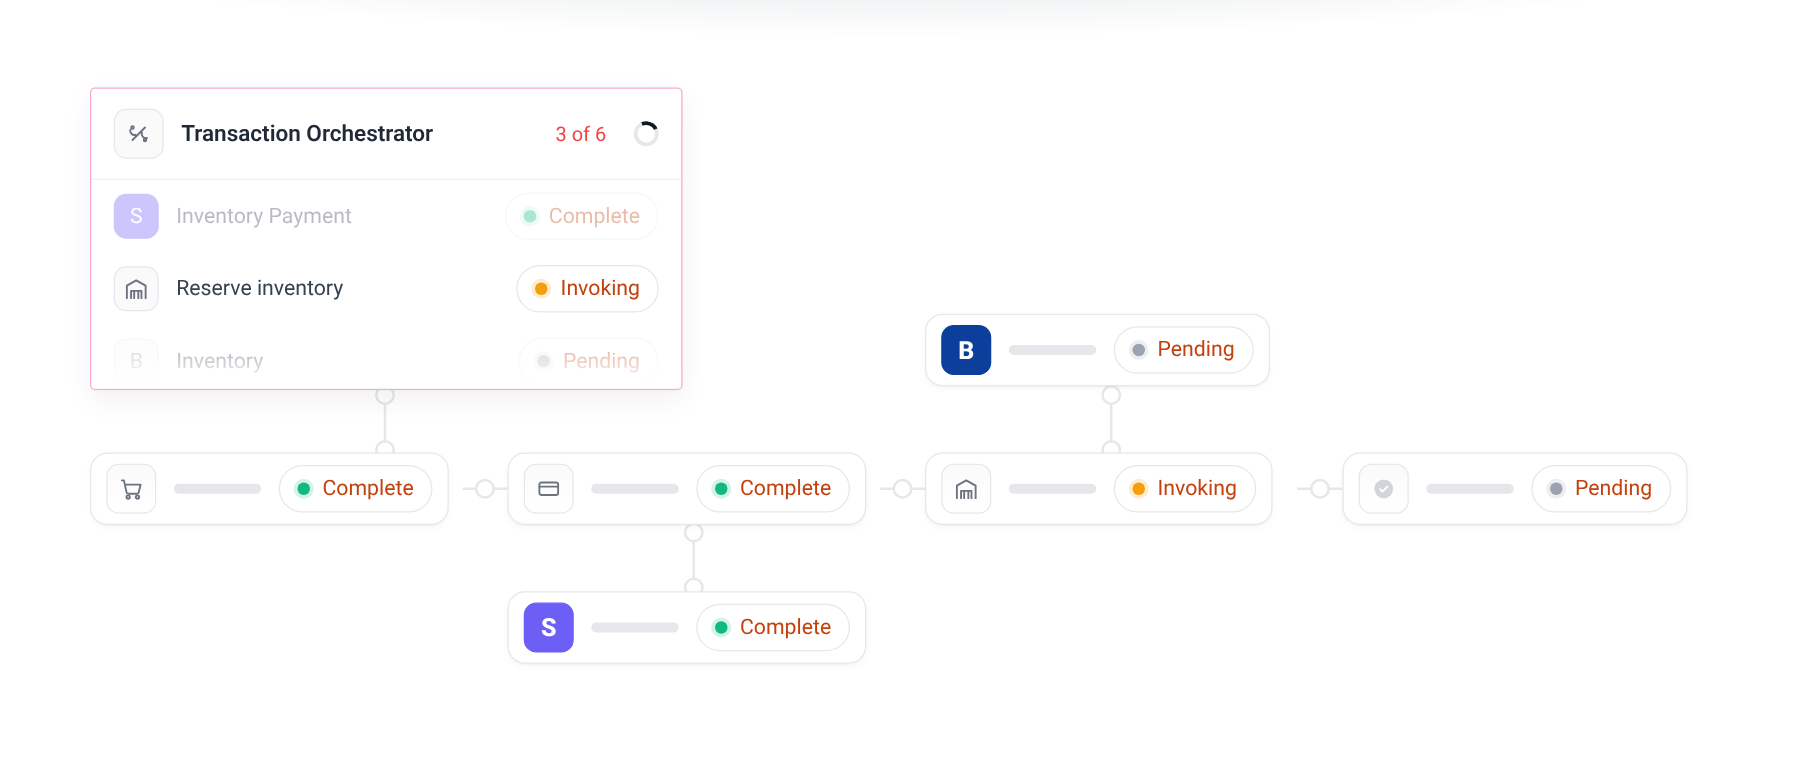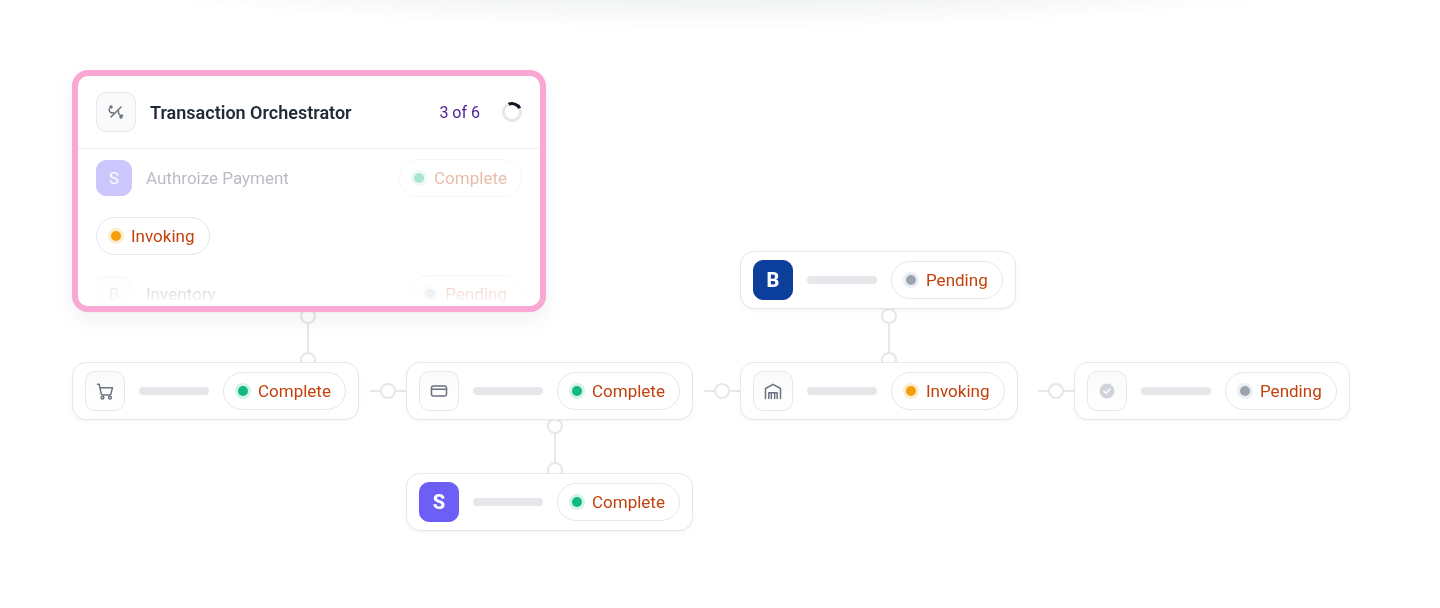--- a/index.html
+++ b/index.html
@@ -51,31 +51,31 @@
   .icon-chip .letter { font-weight: 800; font-size: 20px; }
 
   
   .hconn { position: absolute; height: 2px; background: #e5e7eb; }
   .vconn { position: absolute; width: 2px; background: #e5e7eb; }
   .conn-node { position: absolute; width: 16px; height: 16px; border-radius: 50%; background: #fff; border: 2px solid #e5e7eb; }
 
   
   .panel {
     position: absolute; left: 72px; top: 70px; width: 474px; height: 242px;
-    background: #fff; border: 6px solid #f9a8d4; border-radius: 16px;
+    background: #fff; border: 1px solid #f9a8d4; border-radius: 4px;
     box-shadow: 0 1px 0 rgba(0,0,0,0.02), 0 8px 22px rgba(0,0,0,0.06);
     display: flex; flex-direction: column; overflow: hidden;
   }
   .panel-header { display: flex; align-items: center; gap: 14px; padding: 16px 18px; border-bottom: 1px solid #eef0f2; }
   .panel-header .chip {
     width: 40px; height: 40px; border-radius: 10px;
     border: 1px solid #e5e7eb; background: #fafafa; display: flex; align-items: center; justify-content: center; color: #6b7280;
   }
   .panel-header .title { font-size: 18px; font-weight: 600; color: #1f2937; flex: 1; }
-  .panel-header .count { font-size: 16px; color: #4c1d95; margin-right: 8px; }
+  .panel-header .count { font-size: 16px; color: #ef4444; margin-right: 8px; }
   .spinner {
     width: 20px; height: 20px; border-radius: 50%;
     border: 3px solid #e5e7eb; border-top-color: #111827;
     transform: rotate(20deg);
   }
   .panel-body { position: relative; flex: 1; overflow: hidden; }
   .panel-row { display: flex; align-items: center; justify-content: space-between; gap: 14px; padding: 10px 18px; }
   .panel-row .left { display: flex; align-items: center; gap: 14px; min-width: 0; }
   .panel-row .left .chip { width: 36px; height: 36px; border-radius: 10px; border: 1px solid #e5e7eb; display:flex; align-items:center; justify-content:center; color:#6b7280; background:#fafafa; }
   .panel-row .left .lbl { font-size: 17px; color: #374151; }
@@ -218,28 +218,38 @@
     <span class="title">Transaction Orchestrator</span>
     <span class="count">3 of 6</span>
     <span class="spinner"></span>
   </div>
   <div class="panel-body">
     <div class="panel-row faded">
       <div class="left">
         <span class="chip solid-purple">
               <span class="letter" style="font-size:17px;">S</span>
             </span>
-        <span class="lbl">Authroize Payment</span>
+        <span class="lbl">Inventory Payment</span>
       </div>
       <span class="pill complete">
         <span class="dot"></span>
         <span class="txt">Complete</span>
       </span>
     </div>
     <div class="panel-row">
+      <div class="left">
+        <span class="chip">
+          <svg class="ico" viewBox="0 0 24 24">
+                <path d="M3 21V9l9-5 9 5v12"></path>
+                <path d="M7 21v-7h10v7"></path>
+                <path d="M10 14v7M14 14v7"></path>
+              </svg>
+        </span>
+        <span class="lbl">Reserve inventory</span>
+      </div>
       <span class="pill invoking">
         <span class="dot"></span>
         <span class="txt">Invoking</span>
       </span>
     </div>
     <div class="panel-row faded">
       <div class="left">
         <span class="chip">
               <span class="letter" style="font-size:17px;color:#9ca3af;">B</span>
             </span>

